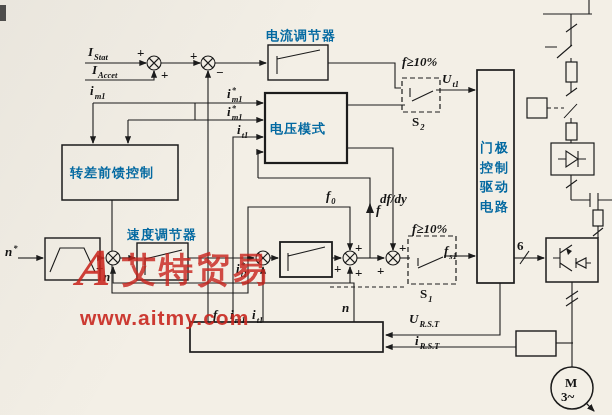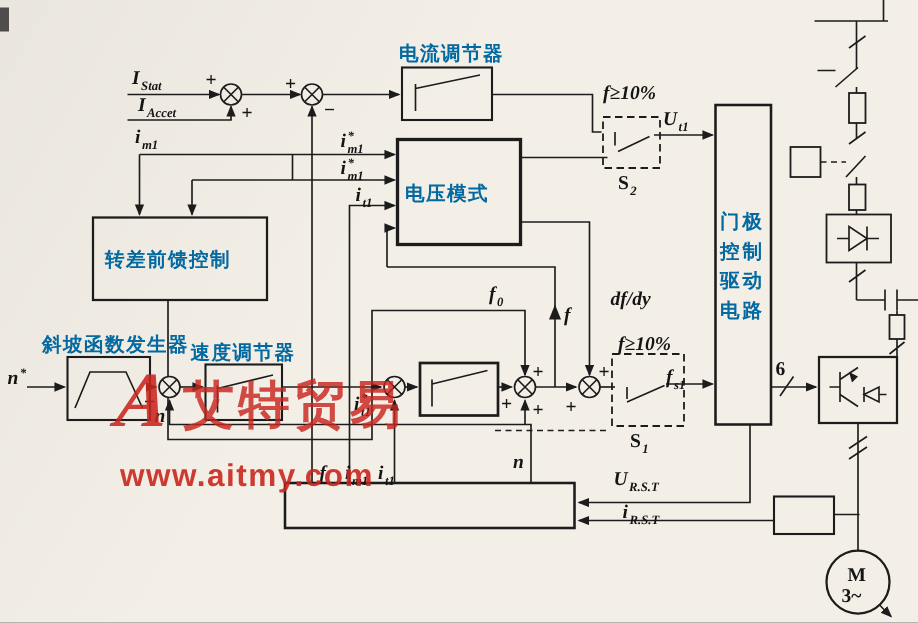--- a/index.html
+++ b/index.html
@@ -150,21 +150,20 @@
         <circle cx="350" cy="258" r="7" fill="#f3efe6"></circle>
           <path d="M345,253 L355,263 M345,263 L355,253"></path>
       </g>
       <g>
         <circle cx="393" cy="258" r="7" fill="#f3efe6"></circle>
           <path d="M388,253 L398,263 M388,263 L398,253"></path>
       </g>
     </g>
   </svg>
 
-  <div class="blk" style="left:28px;top:221px;">斜坡函数发生器</div>
   <div class="blk" style="left:127px;top:226px;">速度调节器</div>
   <div class="blk center" style="left:70px;top:164px;width:100px;">转差前馈控制</div>
   <div class="blk" style="left:266px;top:27px;">电流调节器</div>
   <div class="blk center" style="left:270px;top:120px;width:72px;">电压模式</div>
   <div class="blk vert" style="left:480px;top:138px;">门极控制驱动电路</div>
 
   <span class="sig" style="left:88px;top:44px;">
       <span class="base">I</span>
       <span class="ss">
         <sup></sup>
@@ -226,21 +225,21 @@
   <span class="sig" style="left:326px;top:188px;">
       <span class="base">f</span>
       <span class="ss">
         <sup></sup>
         <sub>0</sub>
       </span>
     </span>
   <span class="sig" style="left:376px;top:202px;">
       <span class="base">f</span>
     </span>
-  <span class="sig" style="left:407px;top:191px;text-align:right;">
+  <span class="sig" style="left:380px;top:191px;text-align:right;">
       <span class="base">df/dy</span>
     </span>
   <span class="sig" style="left:412px;top:221px;">
       <span class="base">f≥10%</span>
     </span>
   <span class="sig" style="left:420px;top:286px;font-style:normal;">
       <span class="base">S</span>
       <span class="ss">
         <sup></sup>
         <sub>1</sub>

